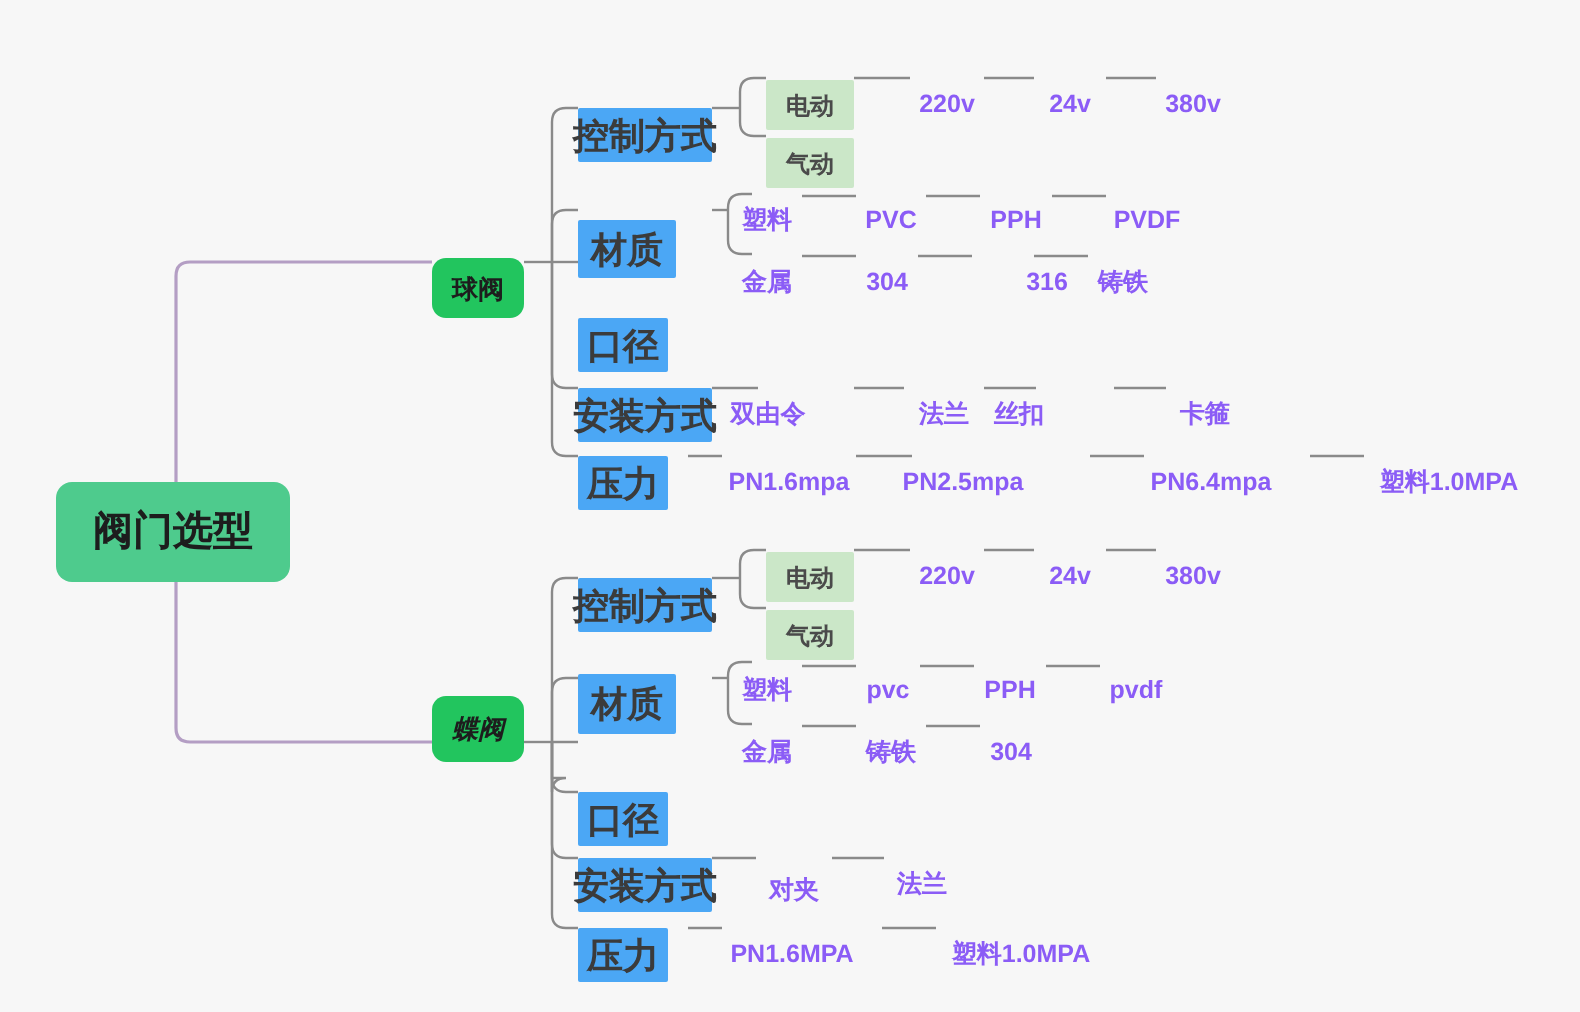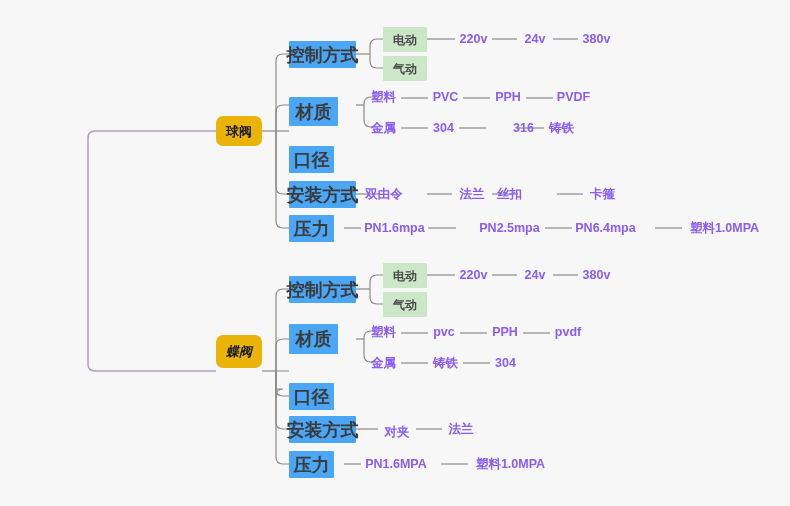--- a/index.html
+++ b/index.html
@@ -29,33 +29,34 @@
     pointer-events: none;
   }
   .node {
     position: absolute;
     box-sizing: border-box;
     display: flex;
     align-items: center;
     justify-content: center;
     white-space: nowrap;
     line-height: 1;
+    margin-top: 13px;
   }
   
   .node-root {
     background: #4ECB8D;
     border-radius: 8px;
     font-size: 20px;
     font-weight: bold;
     color: #1d1d1d;
     padding: 0 14px;
   }
   
   .node-l1 {
-    background: #eab308;
+    background: #22c55e;
     border-radius: 7px;
     font-size: 13px;
     font-weight: bold;
     color: #1d1d1d;
     padding: 0 10px;
   }
   
   .node-l2 {
     background: #4BA7F5;
     border-radius: 1px;
@@ -157,20 +158,23 @@
       <path d="M463,363 L490,363"></path>
 
       <path d="M356,429 L378,429"></path>
       <path d="M416,429 L442,429"></path>
 
       <path d="M344,464 L361,464"></path>
       <path d="M441,464 L468,464"></path>
     </g>
   </svg>
 
+  <div class="node node-root" style="left:28px; top:228px; width:117px; height:50px;">
+    <span>阀门选型</span>
+  </div>
 
   <div class="node node-l1" style="left:216px; top:116px; width:46px; height:30px;">
     <span>球阀</span>
   </div>
 
   <div class="node node-l1" style="left:216px; top:335px; width:46px; height:33px;font-style:italic;">
     <span>蝶阀</span>
   </div>
 
   <div class="node node-l2" style="left:289px; top:41px; width:67px; height:27px;">
@@ -246,21 +250,21 @@
   <div class="node node-text cn" style="left:490px; top:186px; width:39px; height:17px;">
     <span>丝扣</span>
   </div>
   <div class="node node-text cn" style="left:583px; top:186px; width:39px; height:17px;">
     <span>卡箍</span>
   </div>
 
   <div class="node node-text" style="left:361px; top:220px; width:67px; height:17px;">
     <span>PN1.6mpa</span>
   </div>
-  <div class="node node-text" style="left:476px; top:220px; width:67px; height:17px;justify-content:center;">
+  <div class="node node-text" style="left:448px; top:220px; width:67px; height:17px;justify-content:center;">
     <span>PN2.5mpa</span>
   </div>
   <div class="node node-text" style="left:572px; top:220px; width:67px; height:17px;text-align:center;">
     <span>PN6.4mpa</span>
   </div>
   <div class="node node-text" style="left:682px; top:220px; width:85px; height:17px;">
     <span>塑料1.0MPA</span>
   </div>
 
   <div class="node node-l2" style="left:289px; top:276px; width:67px; height:27px;">

